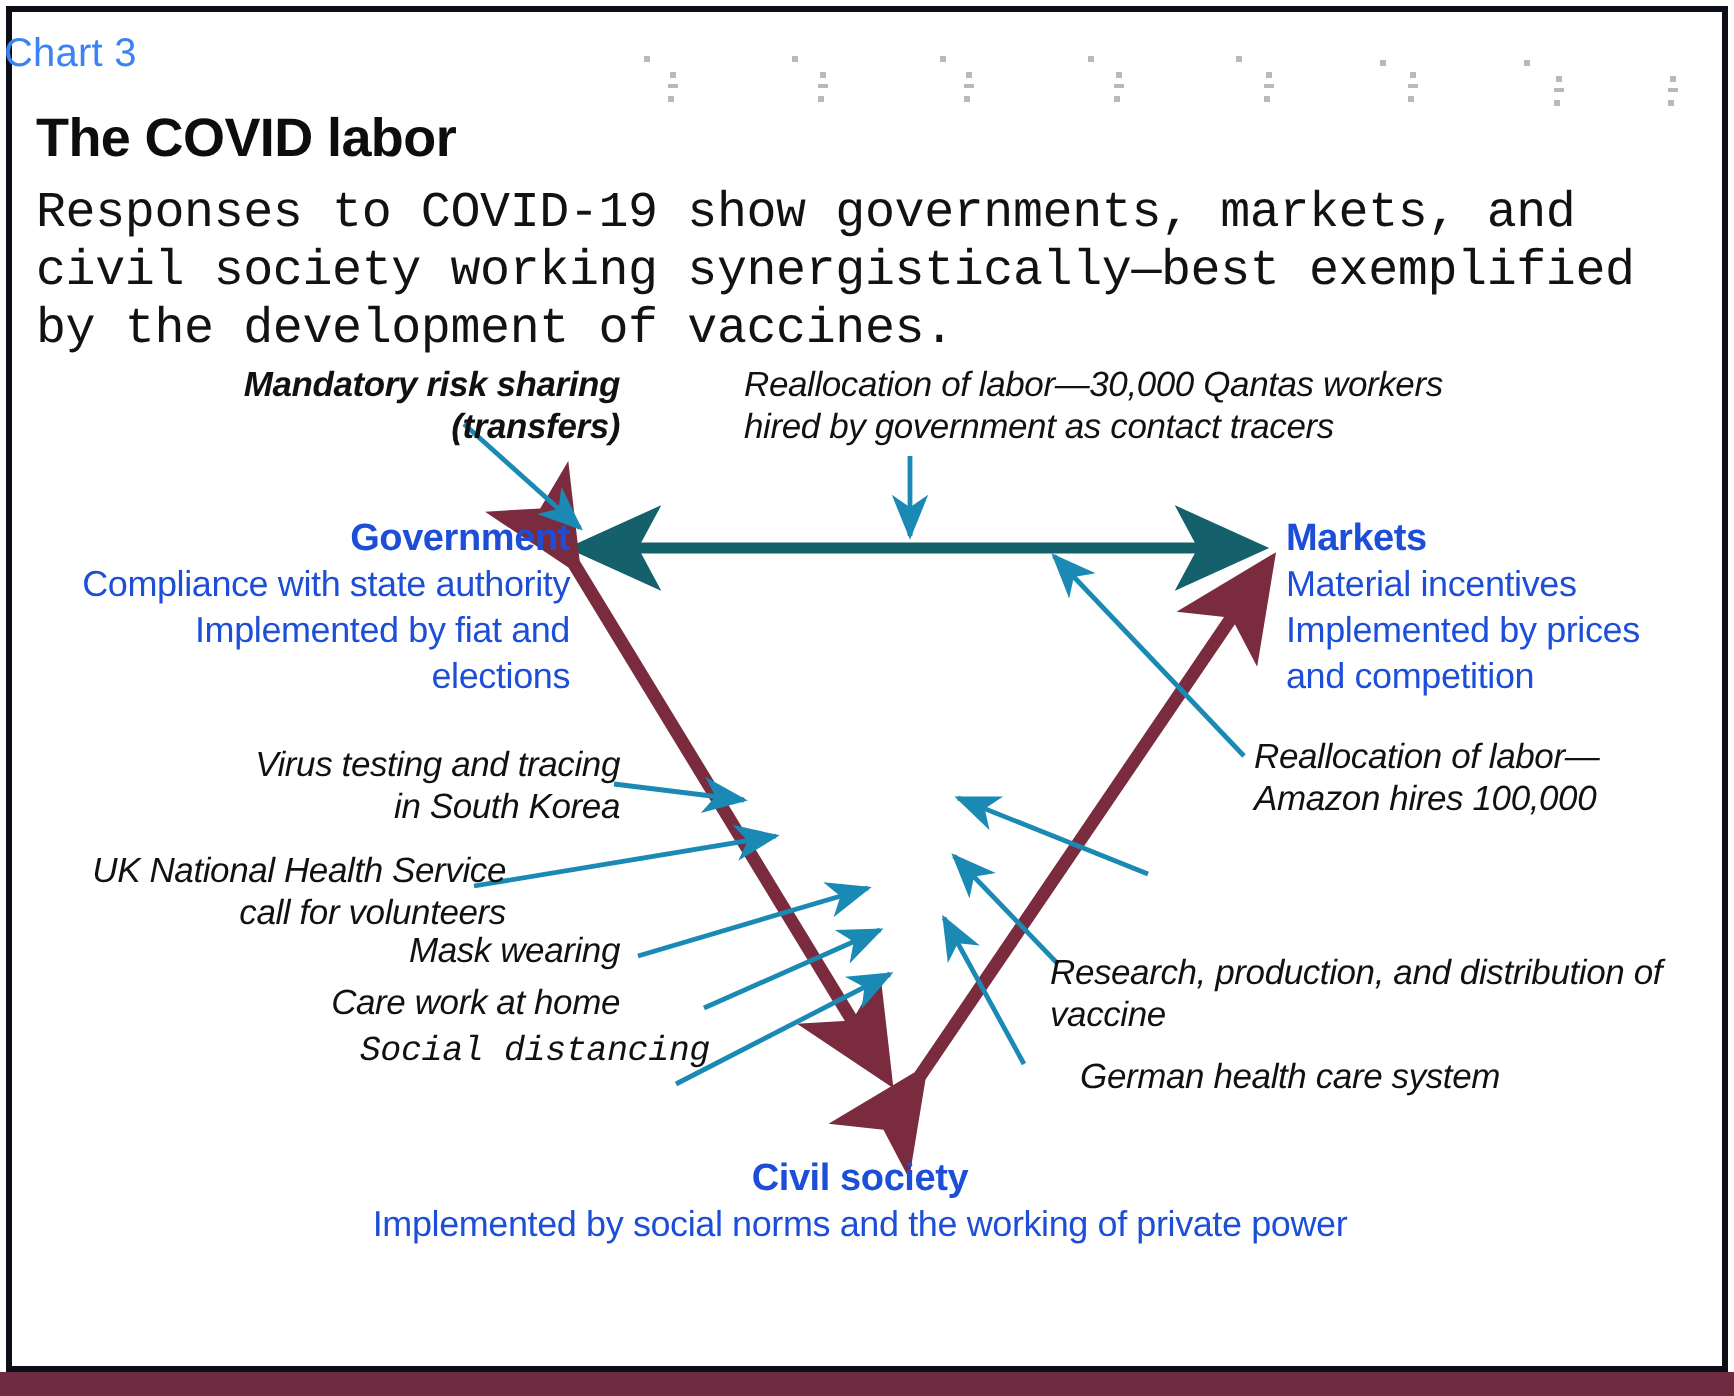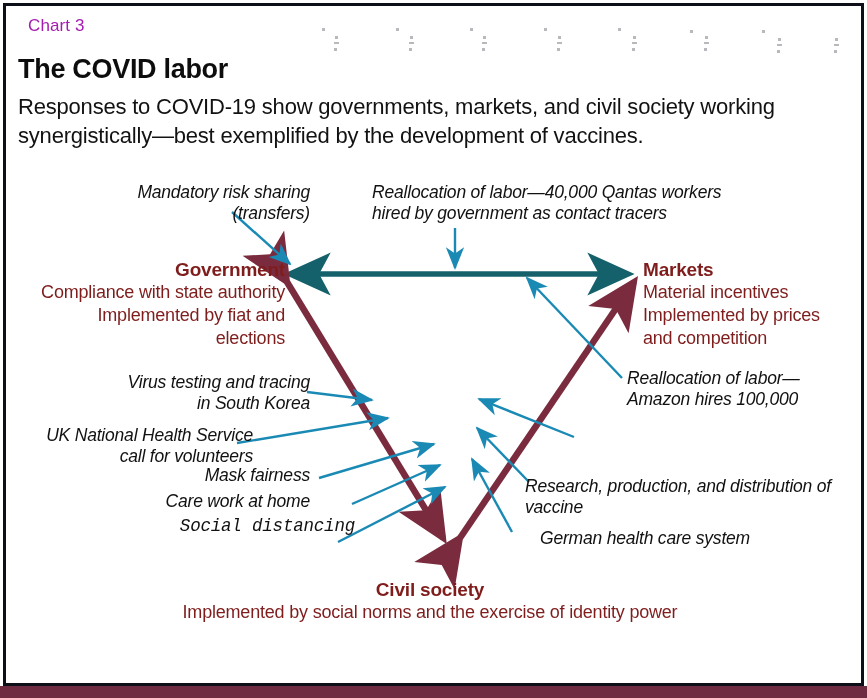--- a/index.html
+++ b/index.html
@@ -26,41 +26,42 @@
   #bottom-bar{
     position:absolute;
     left:0; top:686px;
     width:867px; height:12px;
     background:#6f2b41;
   }
 
   
   .chart-label{
     position:absolute;
-    left:28px; top:16px;
-    font-size:17px;
-    color:#a21caf;
+    left:2px; top:16px;
+    font-size:20px;
+    color:#3b82f6;
     letter-spacing:.1px;
   }
   .chart-title{
     position:absolute;
     left:18px; top:54px;
     font-size:27px;
     font-weight:bold;
     color:#0d0d0d;
     letter-spacing:-.3px;
   }
   .chart-subtitle{
     position:absolute;
     left:18px; top:92px;
     width:800px;
-    font-size:22px;
+    font-size:25px;
     line-height:29px;
     color:#121212;
     letter-spacing:-.2px;
+    font-family:Liberation Mono, monospace;
   }
 
   
   .dot-artifacts{
     position:absolute;
     left:300px; top:28px;
     width:545px; height:26px;
     pointer-events:none;
   }
   .dot-artifacts i{
@@ -74,21 +75,21 @@
   #diagram{
     position:absolute;
     left:0; top:160px;
     width:861px; height:520px;
   }
   #diagram svg{position:absolute;left:0;top:0;}
 
   
   .node{
     position:absolute;
-    color:#7f1d1d;
+    color:#1d4ed8;
   }
   .node .node-title{
     font-size:19px;
     font-weight:bold;
     line-height:23px;
     letter-spacing:-.2px;
   }
   .node .node-line{
     font-size:18px;
     line-height:23px;
@@ -117,21 +118,21 @@
     font-style:italic;
     font-size:17.5px;
     line-height:21px;
     color:#111111;
     letter-spacing:-.2px;
     white-space:pre-line;
   }
   .ann.r{text-align:right;}
   .ann.l{text-align:left;}
 
-  #ann-mandatory   {left:60px;  top:22px;  width:250px; text-align:right;}
+  #ann-mandatory   {left:60px;  top:22px;  width:250px; text-align:right;font-weight:bold;}
   #ann-qantas      {left:372px; top:22px;  width:390px; text-align:left;}
   #ann-virus       {left:50px;  top:212px; width:260px; text-align:right;}
   #ann-uknhs       {left:10px;  top:265px; width:243px; text-align:right;}
   #ann-mask        {left:60px;  top:305px; width:250px; text-align:right;}
   #ann-care        {left:60px;  top:331px; width:250px; text-align:right;}
   #ann-social      {left:60px;  top:356px; width:295px; text-align:right;font-family:Liberation Mono, monospace;}
 
   #ann-amazon      {left:627px; top:208px; width:235px; text-align:left;}
   #ann-fasttrack   {left:578px; top:262px; width:290px; text-align:left;}
   #ann-research    {left:525px; top:316px; width:340px; text-align:left;}
@@ -267,36 +268,36 @@
 
     <div class="node" id="node-markets">
       <div class="node-title">Markets</div>
       <div class="node-line">Material incentives</div>
       <div class="node-line">Implemented by prices</div>
       <div class="node-line">and competition</div>
     </div>
 
     <div class="node" id="node-civil">
       <div class="node-title">Civil society</div>
-      <div class="node-line">Implemented by social norms and the exercise of identity power</div>
+      <div class="node-line">Implemented by social norms and the working of private power</div>
     </div>
 
     <div class="ann r" id="ann-mandatory">Mandatory risk sharing
 (transfers)</div>
 
-    <div class="ann l" id="ann-qantas">Reallocation of labor—40,000 Qantas workers
+    <div class="ann l" id="ann-qantas">Reallocation of labor—30,000 Qantas workers
 hired by government as contact tracers</div>
 
     <div class="ann r" id="ann-virus">Virus testing and tracing
 in South Korea</div>
 
     <div class="ann r" id="ann-uknhs">UK National Health Service
 call for volunteers</div>
 
-    <div class="ann r" id="ann-mask">Mask fairness</div>
+    <div class="ann r" id="ann-mask">Mask wearing</div>
 
     <div class="ann r" id="ann-care">Care work at home</div>
 
     <div class="ann r" id="ann-social">Social distancing</div>
 
     <div class="ann l" id="ann-amazon">Reallocation of labor—
 Amazon hires 100,000</div>
 
 
     <div class="ann l" id="ann-research">Research, production, and distribution of

